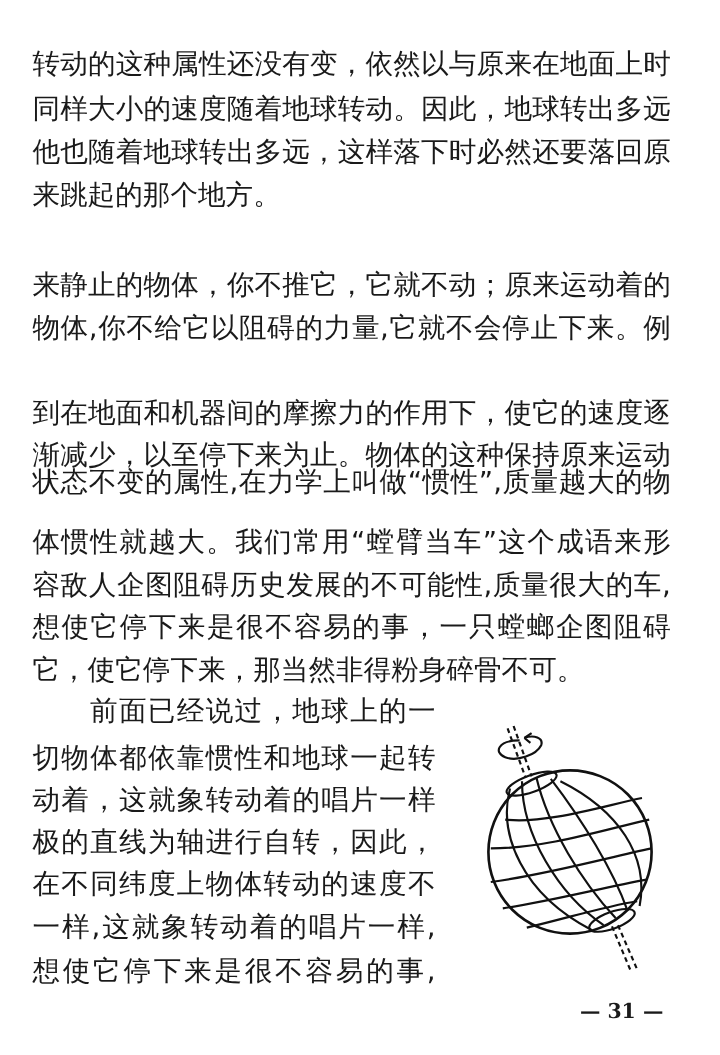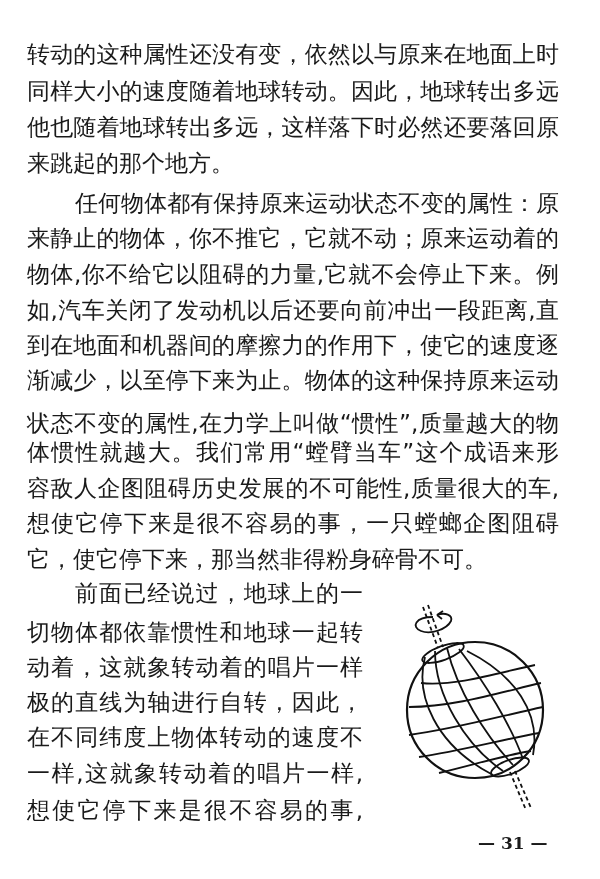--- a/index.html
+++ b/index.html
@@ -12,41 +12,39 @@
     position: absolute; left: 27px; width: 532px; height: 36px;
     font-size: 23px; line-height: 36px; white-space: nowrap;
     text-align: justify; text-align-last: justify; letter-spacing: 0;
   }
   .line.last { text-align-last: left; }
   .line.indent { left: 75px; width: 484px; }
   .line.short { width: 336px; }
   .line.short.indent { width: 288px; }
   .figure { position: absolute; left: 395px; top: 595px; width: 160px; height: 215px; }
   .pagenum {
-    position: absolute; left: 478px; top: 830px; width: 80px; text-align: left;
+    position: absolute; left: 478px; top: 830px; width: 80px; text-align: center;
     font-family: "DejaVu Serif", serif; font-size: 17px; font-weight: bold; line-height: 26px;
   }
 </style>
 </head>
 <body>
 
 <div class="page">
 
   <div class="line" style="top:36px">转动的这种属性还没有变，依然以与原来在地面上时</div>
   <div class="line" style="top:73px">同样大小的速度随着地球转动。因此，地球转出多远</div>
   <div class="line" style="top:109px">他也随着地球转出多远，这样落下时必然还要落回原</div>
   <div class="line last" style="top:145px">来跳起的那个地方。</div>
 
-  <div class="line indent" style="top:185px">任何物体都有保持原来运动状态不变的属性：原</div>
   <div class="line" style="top:220px">来静止的物体，你不推它，它就不动；原来运动着的</div>
   <div class="line" style="top:256px">物体,你不给它以阻碍的力量,它就不会停止下来。例</div>
-  <div class="line" style="top:292px">如,汽车关闭了发动机以后还要向前冲出一段距离,直</div>
   <div class="line" style="top:327px">到在地面和机器间的摩擦力的作用下，使它的速度逐</div>
   <div class="line" style="top:362px">渐减少，以至停下来为止。物体的这种保持原来运动</div>
-  <div class="line" style="top:405px">状态不变的属性,在力学上叫做“惯性”,质量越大的物</div>
+  <div class="line" style="top:384px">状态不变的属性,在力学上叫做“惯性”,质量越大的物</div>
   <div class="line" style="top:434px">体惯性就越大。我们常用“螳臂当车”这个成语来形</div>
   <div class="line" style="top:470px">容敌人企图阻碍历史发展的不可能性,质量很大的车,</div>
   <div class="line" style="top:505px">想使它停下来是很不容易的事，一只螳螂企图阻碍</div>
   <div class="line short indent" style="top:575px">前面已经说过，地球上的一</div>
 
   <div class="line last" style="top:541px">它，使它停下来，那当然非得粉身碎骨不可。</div>
   <div class="line short" style="top:614px">切物体都依靠惯性和地球一起转</div>
   <div class="line short" style="top:649px">动着，这就象转动着的唱片一样</div>
   <div class="line short" style="top:684px">极的直线为轴进行自转，因此，</div>
   <div class="line short" style="top:755px">一样,这就象转动着的唱片一样,</div>

